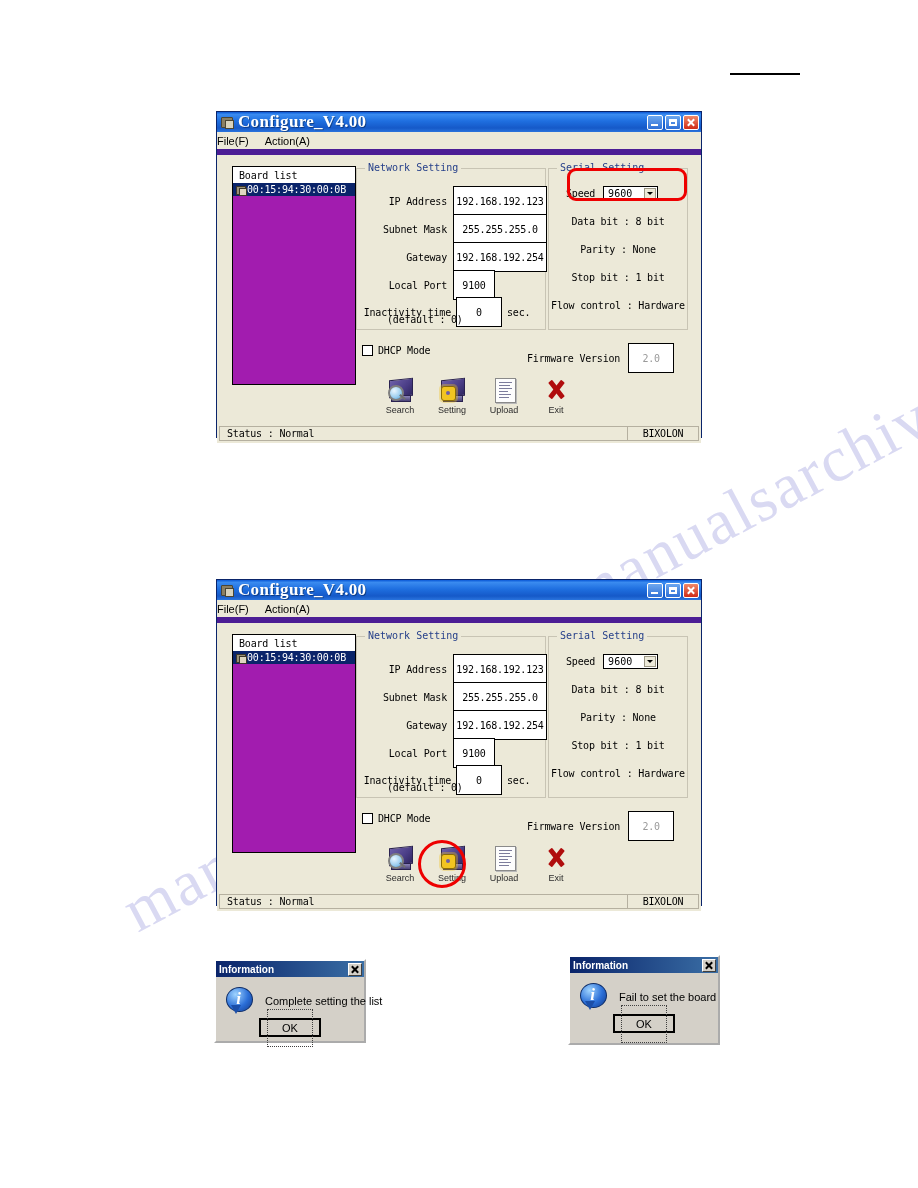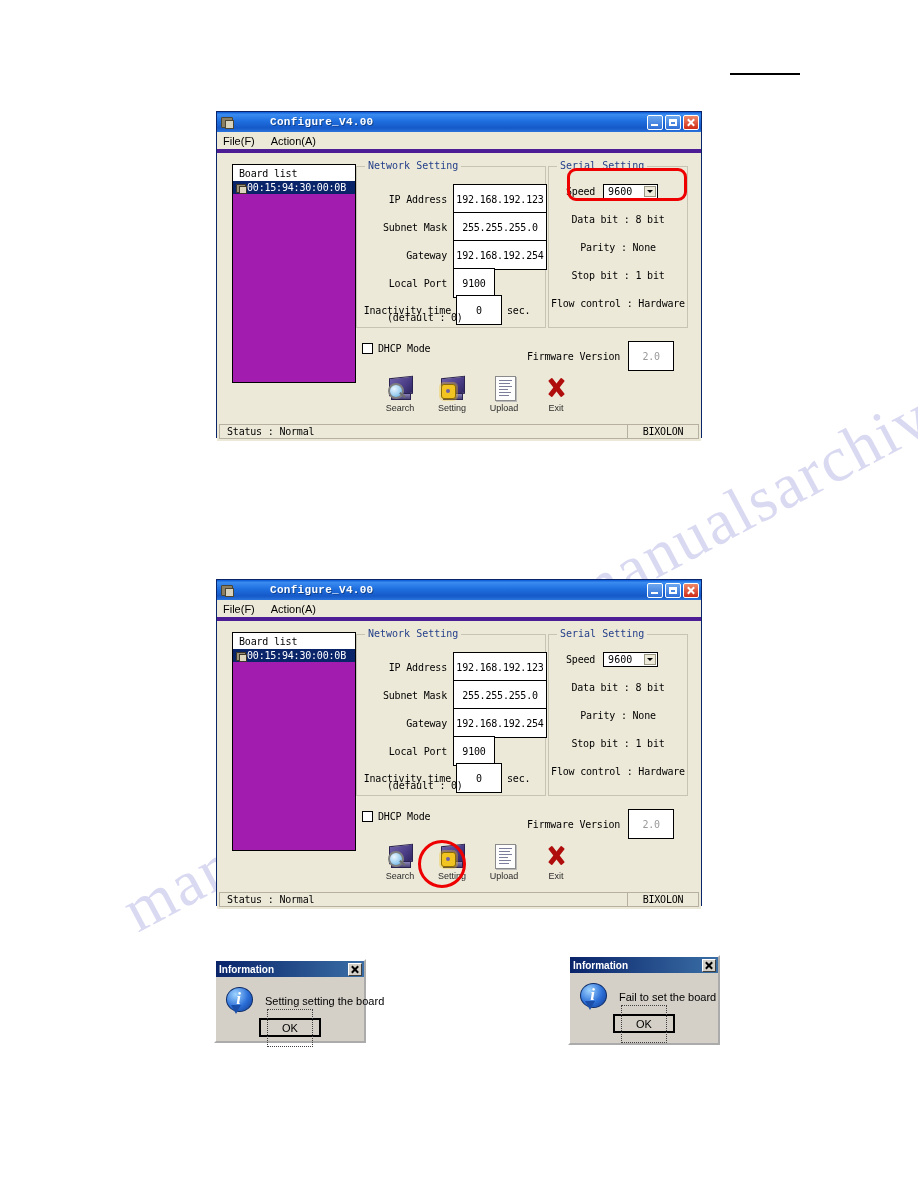--- a/index.html
+++ b/index.html
@@ -74,27 +74,26 @@
   }
   .title-icon:after {
     content: "";
     position: absolute; left: 5px; top: 5px;
     width: 7px; height: 7px;
     background: #d8d2bc;
     border: 1px solid #4b4533;
   }
   .title-text {
     color: #ffffff;
-    font-size: 11px;
+    font-size: 17px;
     font-weight: bold;
-    font-family: Liberation Mono, monospace;
+    font-family: Liberation Serif, serif;
     letter-spacing: .3px;
     flex: 1 1 auto;
     text-shadow: 1px 1px 0 rgba(0,0,0,.35);
-    margin-left: 32px;
   }
   .winbtns { display: flex; gap: 2px; align-items: center; }
   .wb {
     width: 16px; height: 15px;
     border: 1px solid #ffffff;
     border-radius: 2px;
     box-sizing: border-box;
     position: relative;
     background: linear-gradient(to bottom,#6ea8ef,#2f6fd6);
   }
@@ -106,24 +105,23 @@
   .wb-min i { left: 3px; bottom: 3px; width: 7px; height: 2px; }
   .wb-max i { left: 3px; top: 3px; width: 8px; height: 7px; background: transparent; border: 2px solid #fff; border-top-width: 3px; box-sizing: border-box; }
   .wb-close i.s1 { left: 6px; top: 2px; width: 2px; height: 9px; transform: rotate(45deg); }
   .wb-close i.s2 { left: 6px; top: 2px; width: 2px; height: 9px; transform: rotate(-45deg); }
 
   .menubar {
     height: 17px;
     background: #ece9d8;
     display: flex;
     align-items: center;
-    padding-left: 6px;
     font-size: 11px;
     color: #000;
-    border-bottom: 4px solid #4c1d95;
+    border-bottom: 6px solid #4c1d95;
   }
   .menuitem { margin-right: 16px; cursor: default; }
 
   .winbody {
     position: relative;
     background: #ece9d8;
     height: calc(100% - 20px - 17px);
     box-sizing: border-box;
   }
 
@@ -794,21 +792,21 @@
         <i class="a"></i>
         <i class="b"></i>
       </span>
   </div>
   <div class="dlg-body">
     <span class="info-icon">
       <span class="bub"></span>
         <span class="tail"></span>
         <span class="glyph">i</span>
     </span>
-    <span class="dlg-msg">Setting setting the board</span>
+    <span class="dlg-msg">Complete setting the list</span>
   </div>
   <div class="dlg-foot">
     <span class="okbtn">
       <span>OK</span>
     </span>
   </div>
 </div>
 
 <div class="dlg" style="left:568px; top:955px; width:152px; height:90px;">
   <div class="dlg-title">

